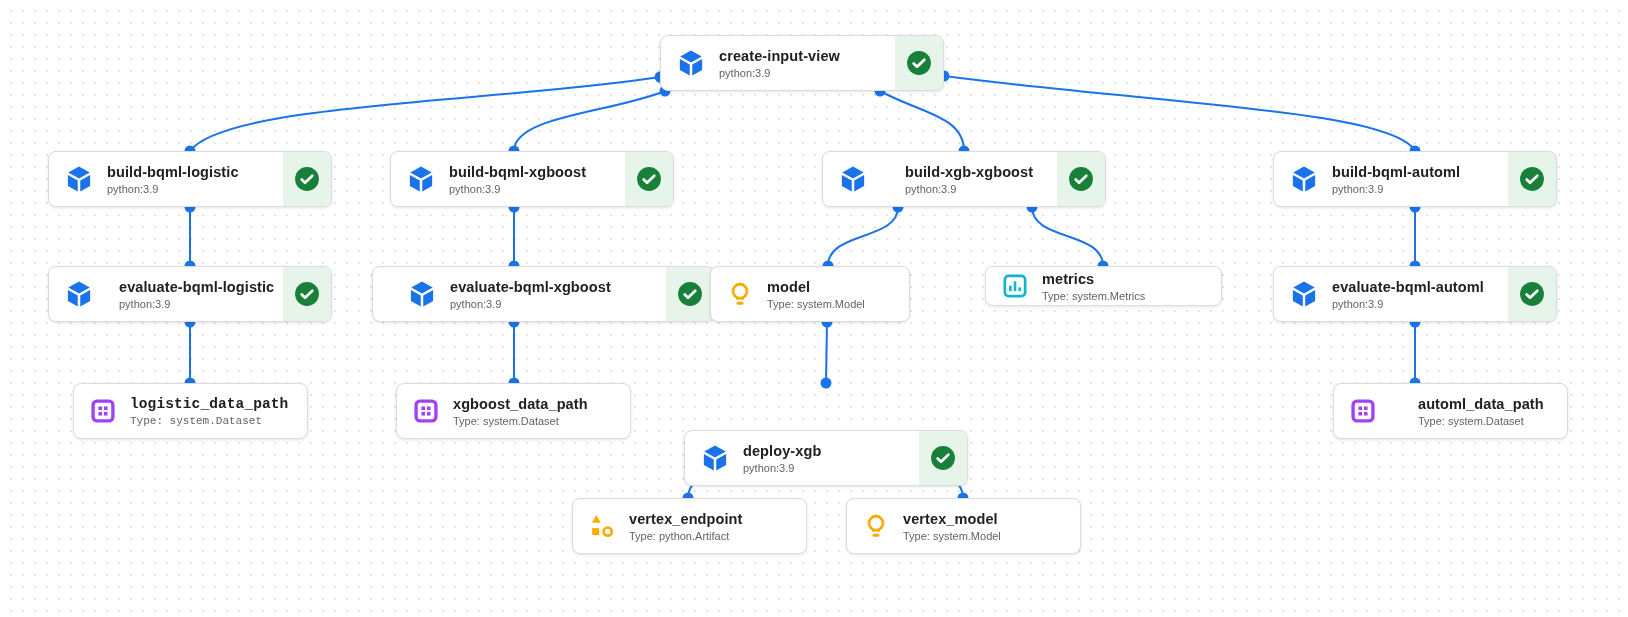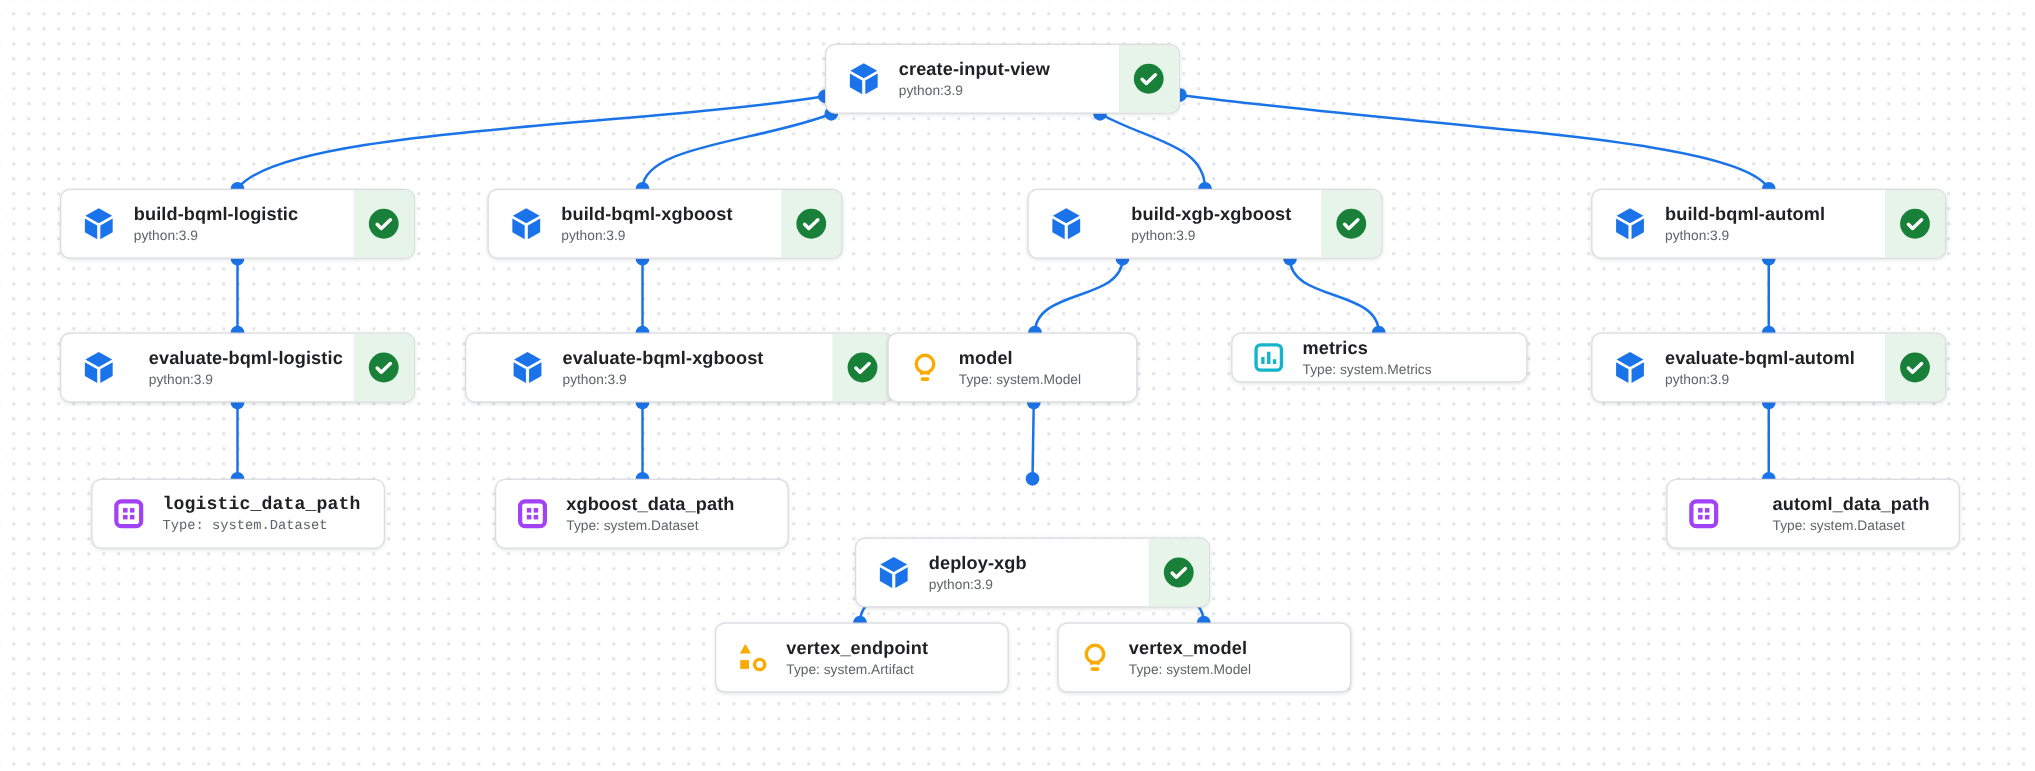--- a/index.html
+++ b/index.html
@@ -353,21 +353,21 @@
       <div class="node" style="left: 572px; top: 498px; width: 235px; height: 56px;">
         <span class="nicon">
       <svg width="28" height="28" viewBox="0 0 24 24">
         <polygon points="7.1,2.6 10.9,9.3 3.3,9.3" fill="#f9ab00"></polygon>
         <rect x="3.6" y="13.8" width="6" height="6" fill="#f9ab00"></rect>
         <circle cx="16.9" cy="16.8" r="3.5" fill="none" stroke="#f9ab00" stroke-width="2.3"></circle>
       </svg>
         </span>
         <span class="texts">
           <span class="title">vertex_endpoint</span>
-          <span class="sub">Type: system.Artifact</span>
+          <span class="sub">Type: python.Artifact</span>
         </span>
       </div>
       <div class="node" style="left: 846px; top: 498px; width: 235px; height: 56px;">
         <span class="nicon">
       <svg width="28" height="28" viewBox="0 0 24 24">
         <circle cx="12" cy="9.6" r="6" fill="none" stroke="#f9ab00" stroke-width="2.3"></circle>
         <path d="M9.7,15 L9.7,17 M14.3,15 L14.3,17" stroke="#f9ab00" stroke-width="2.3" fill="none"></path>
         <rect x="9" y="18.6" width="6" height="2.6" rx="1.3" fill="#f9ab00"></rect>
       </svg>
         </span>

